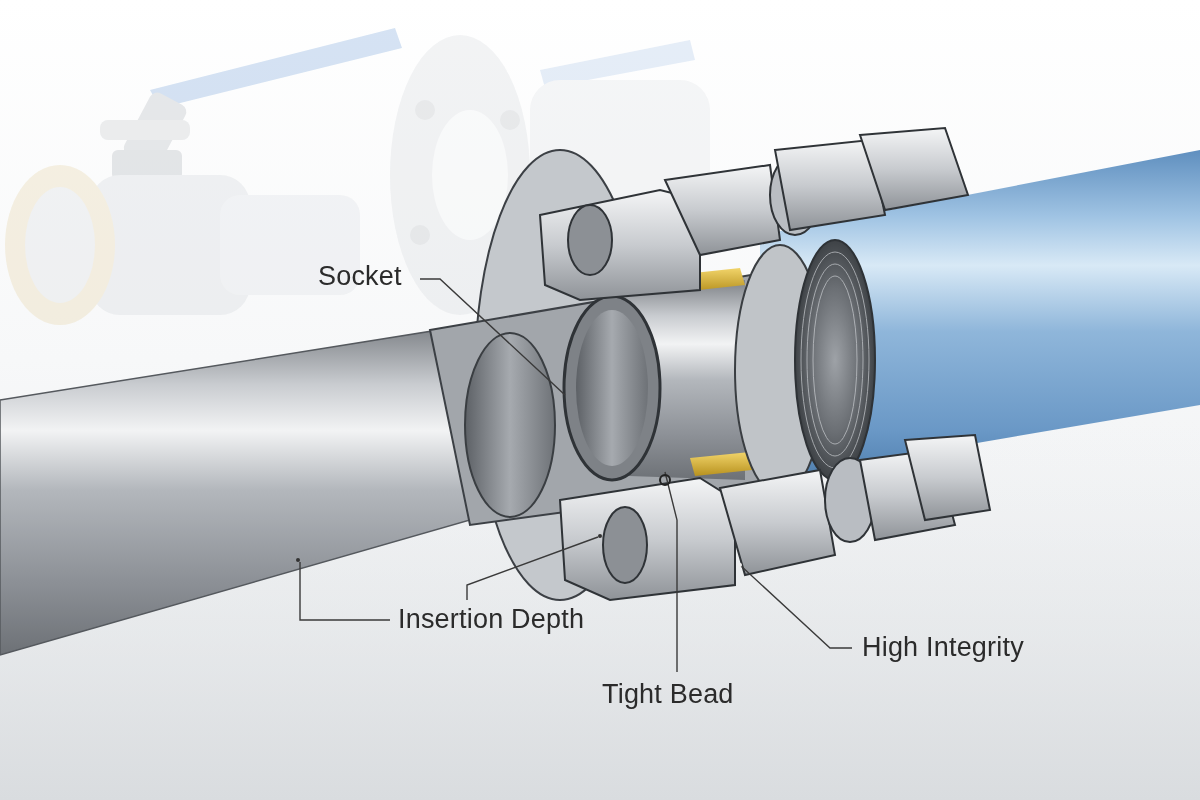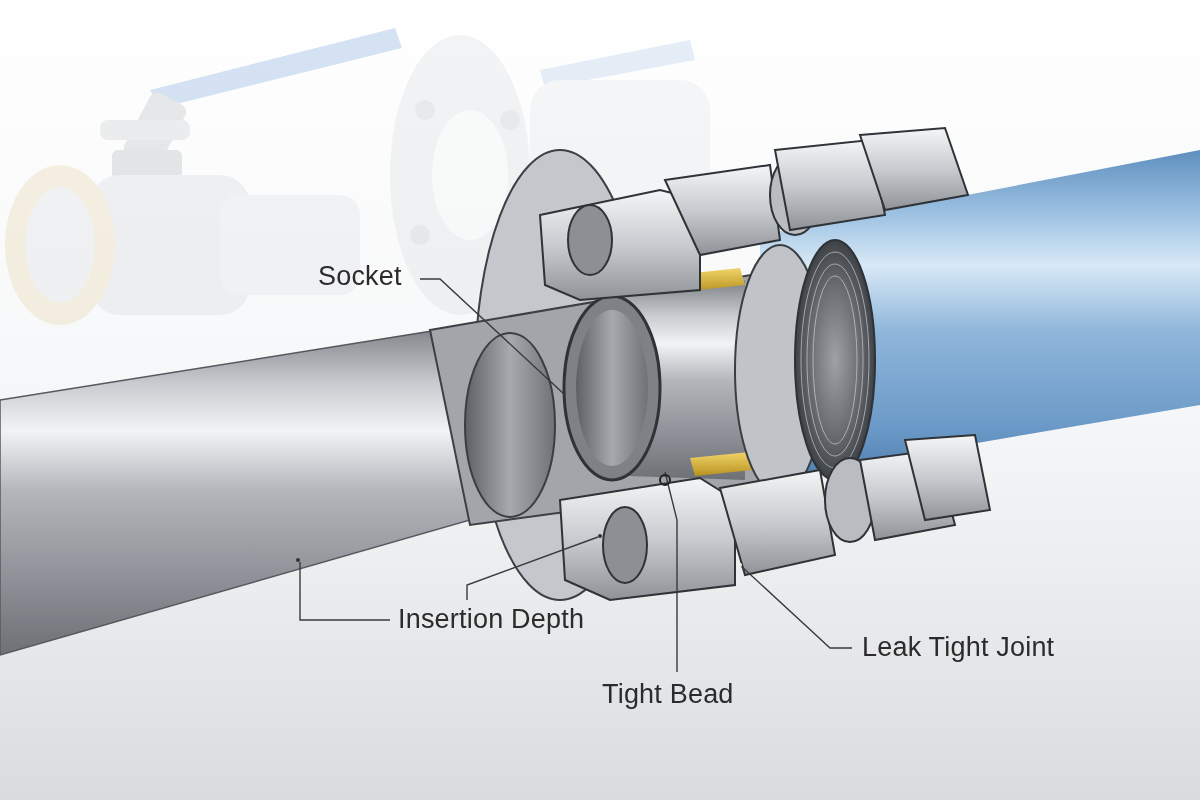--- a/index.html
+++ b/index.html
@@ -132,15 +132,15 @@
     <circle cx="298" cy="560" r="2" fill="#333"></circle>
     <circle cx="600" cy="536" r="2" fill="#333"></circle>
     <circle cx="665" cy="480" r="5" fill="none" stroke="#222" stroke-width="2"></circle>
     <circle cx="740" cy="565" r="2" fill="#eee"></circle>
   </svg>
 
   <div class="label" style="left:318px;top:262px;">Socket</div>
   <div class="label" style="left:398px;top:605px;text-align:right;">Insertion Depth</div>
   <div class="label" style="left:602px;top:680px;">Tight Bead</div>
   <div class="label" style="left:862px;top:633px;">
-    <div>Leak Tight Joint</div>
+    <div>High Integrity</div>
   </div>
 </div>
 
 </body></html>

